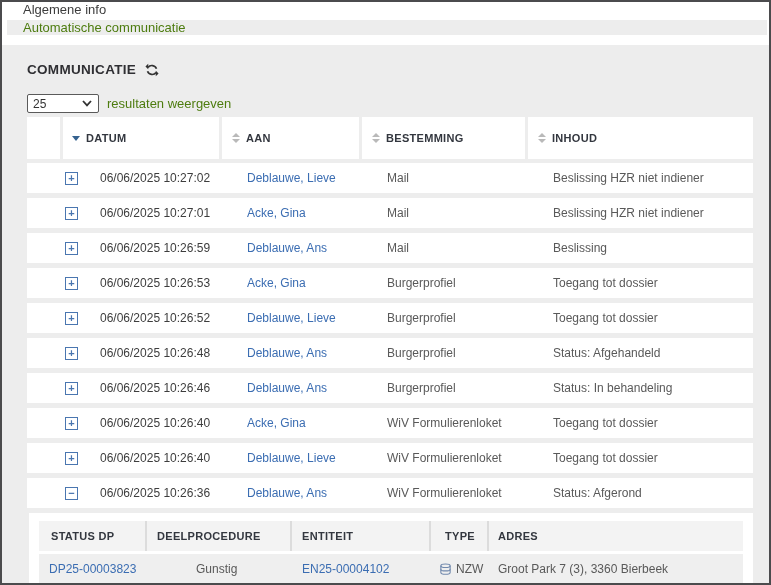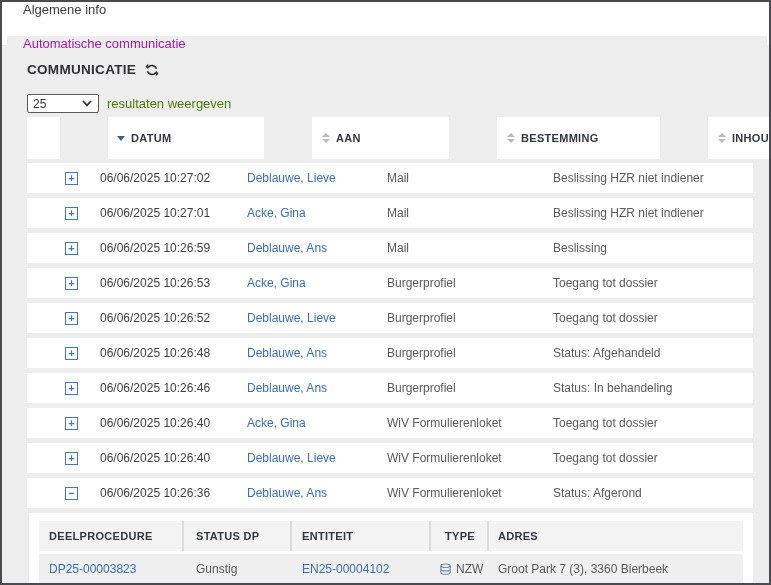--- a/index.html
+++ b/index.html
@@ -7,39 +7,39 @@
 
   .window{
     width:771px;height:585px;box-sizing:border-box;
     border:2px solid #4b4b4d;background:#fff;overflow:hidden;
     position:relative;
   }
 
   
   .tabbar{height:43px;background:#fff;display:flex;align-items:stretch;padding-left:5px;flex-direction:column;}
   .tab{display:flex;align-items:center;padding:0 16px;font-size:13px;color:#3c3c3c;cursor:pointer;margin-right:2px;}
-  .tab.active{background:#ededed;margin-top:19px;color:#a21caf;}
+  .tab.active{background:#ededed;margin-top:3px;color:#4d7c0f;}
 
   
   .panel{background:#ededed;height:538px;box-sizing:border-box;padding:0 16px 0 25px;overflow:hidden;}
 
   .section-head{display:flex;align-items:center;gap:9px;padding-top:17px;height:15px;}
   .section-title{font-size:13.5px;font-weight:bold;color:#2f2f33;letter-spacing:.3px;}
   .refresh-btn{display:inline-flex;align-items:center;cursor:pointer;margin-top:1px;}
 
   .results-row{display:flex;align-items:center;margin-top:17px;height:19px;}
   .select-box{
     width:72px;height:19px;box-sizing:border-box;background:#fff;border:1px solid #5a5a5a;
     border-radius:2px;display:flex;align-items:center;justify-content:space-between;
     padding:0 6px 0 5px;font-size:12px;color:#333;cursor:pointer;
   }
   .results-label{margin-left:8px;font-size:13px;color:#4d7c0f;}
 
   
-  .thead{display:flex;margin-top:4px;height:42px;margin-bottom:4px;gap:45px;}
+  .thead{display:flex;margin-top:4px;height:42px;margin-bottom:4px;}
   .thead .hcell{
     background:#fff;display:flex;align-items:center;box-sizing:border-box;
     border-right:3px solid #ededed;font-size:11px;font-weight:bold;color:#33373f;letter-spacing:.3px;
   }
   .thead .hcell:last-child{border-right:none;}
   .c-expand{flex:0 0 36px;}
   .c-datum{flex:0 0 159px;}
   .c-aan{flex:0 0 140px;}
   .c-bestemming{flex:0 0 166px;}
   .c-inhoud{flex:1 1 auto;}
@@ -266,22 +266,22 @@
         <div class="cell c-aan">
           <a>Deblauwe, Ans</a>
         </div>
         <div class="cell c-bestemming">WiV Formulierenloket</div>
         <div class="cell c-inhoud">Status: Afgerond</div>
       </div>
     </div>
 
     <div class="detail-card">
       <div class="sub-head">
+        <div class="scell s-status">STATUS DP</div>
         <div class="scell s-deel">DEELPROCEDURE</div>
-        <div class="scell s-status">STATUS DP</div>
         <div class="scell s-entiteit">ENTITEIT</div>
         <div class="scell s-type">TYPE</div>
         <div class="scell s-adres">ADRES</div>
       </div>
       <div class="sub-row">
         <div class="scell s-deel">
           <a>DP25-00003823</a>
         </div>
         <div class="scell s-status">Gunstig</div>
         <div class="scell s-entiteit">

